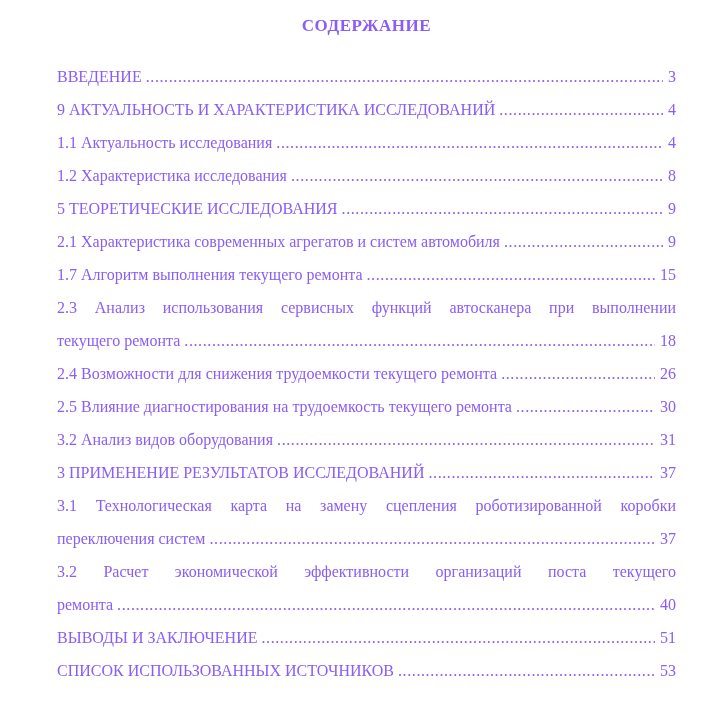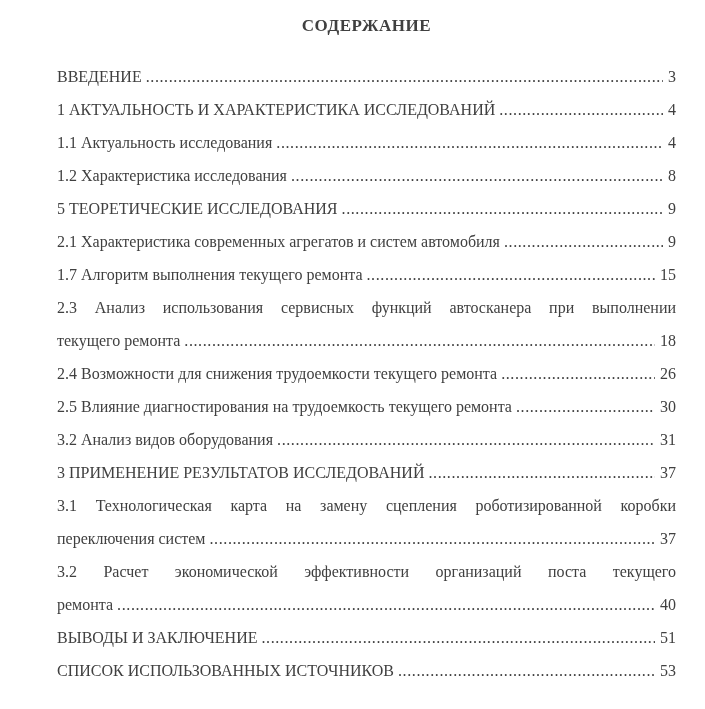--- a/index.html
+++ b/index.html
@@ -6,21 +6,21 @@
     margin: 0;
     padding: 0;
     background: #ffffff;
   }
   .page {
     position: relative;
     width: 705px;
     height: 709px;
     box-sizing: border-box;
     background: #ffffff;
-    color: #404040;
+    color: #8b5cf6;
     font-family: "Liberation Serif", "DejaVu Serif", serif;
     font-size: 16px;
     padding: 14px 29px 0 57px;
     overflow: hidden;
   }
   .toc-title {
     text-align: center;
     font-weight: bold;
     font-size: 17px;
     line-height: 24px;
@@ -72,21 +72,21 @@
   <div class="toc-list" id="toc-list">
       <div class="entry">
         <div class="row">
           <span class="t">ВВЕДЕНИЕ</span>
           <span class="leader"></span>
           <span class="pg">3</span>
         </div>
       </div>
       <div class="entry">
         <div class="row">
-          <span class="t">1 АКТУАЛЬНОСТЬ И ХАРАКТЕРИСТИКА ИССЛЕДОВАНИЙ</span>
+          <span class="t">9 АКТУАЛЬНОСТЬ И ХАРАКТЕРИСТИКА ИССЛЕДОВАНИЙ</span>
           <span class="leader"></span>
           <span class="pg">4</span>
         </div>
       </div>
       <div class="entry">
         <div class="row">
           <span class="t">1.1 Актуальность исследования</span>
           <span class="leader"></span>
           <span class="pg">4</span>
         </div>

